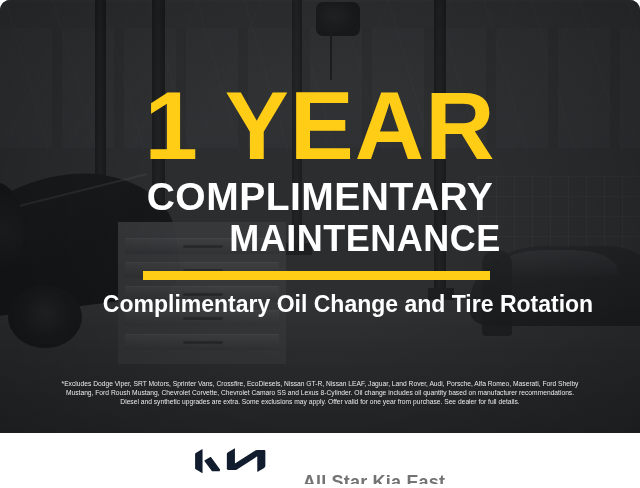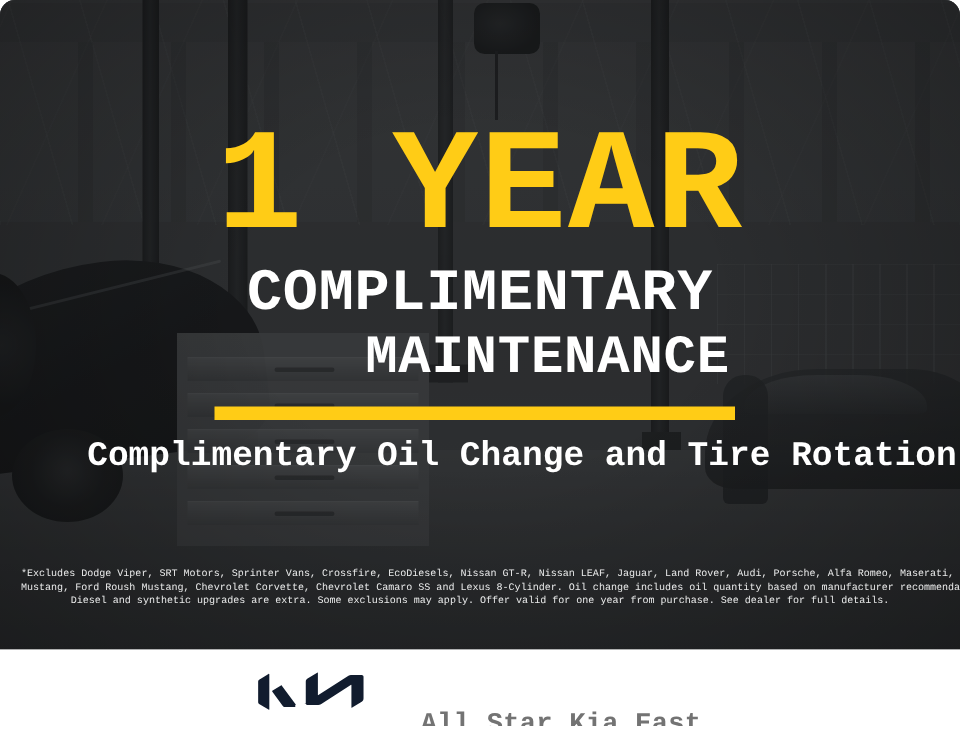--- a/index.html
+++ b/index.html
@@ -5,21 +5,21 @@
   html, body {
     margin: 0;
     padding: 0;
     background: #ffffff;
   }
   #banner {
     position: relative;
     width: 640px;
     height: 484px;
     overflow: hidden;
-    font-family: Liberation Mono, monospace;
+    font-family: Liberation Sans, sans-serif;
     border-radius: 10px;
     -webkit-font-smoothing: antialiased;
   }
 
   
   .photo {
     position: absolute;
     left: 0; top: 0;
     width: 640px;
     height: 433px;

